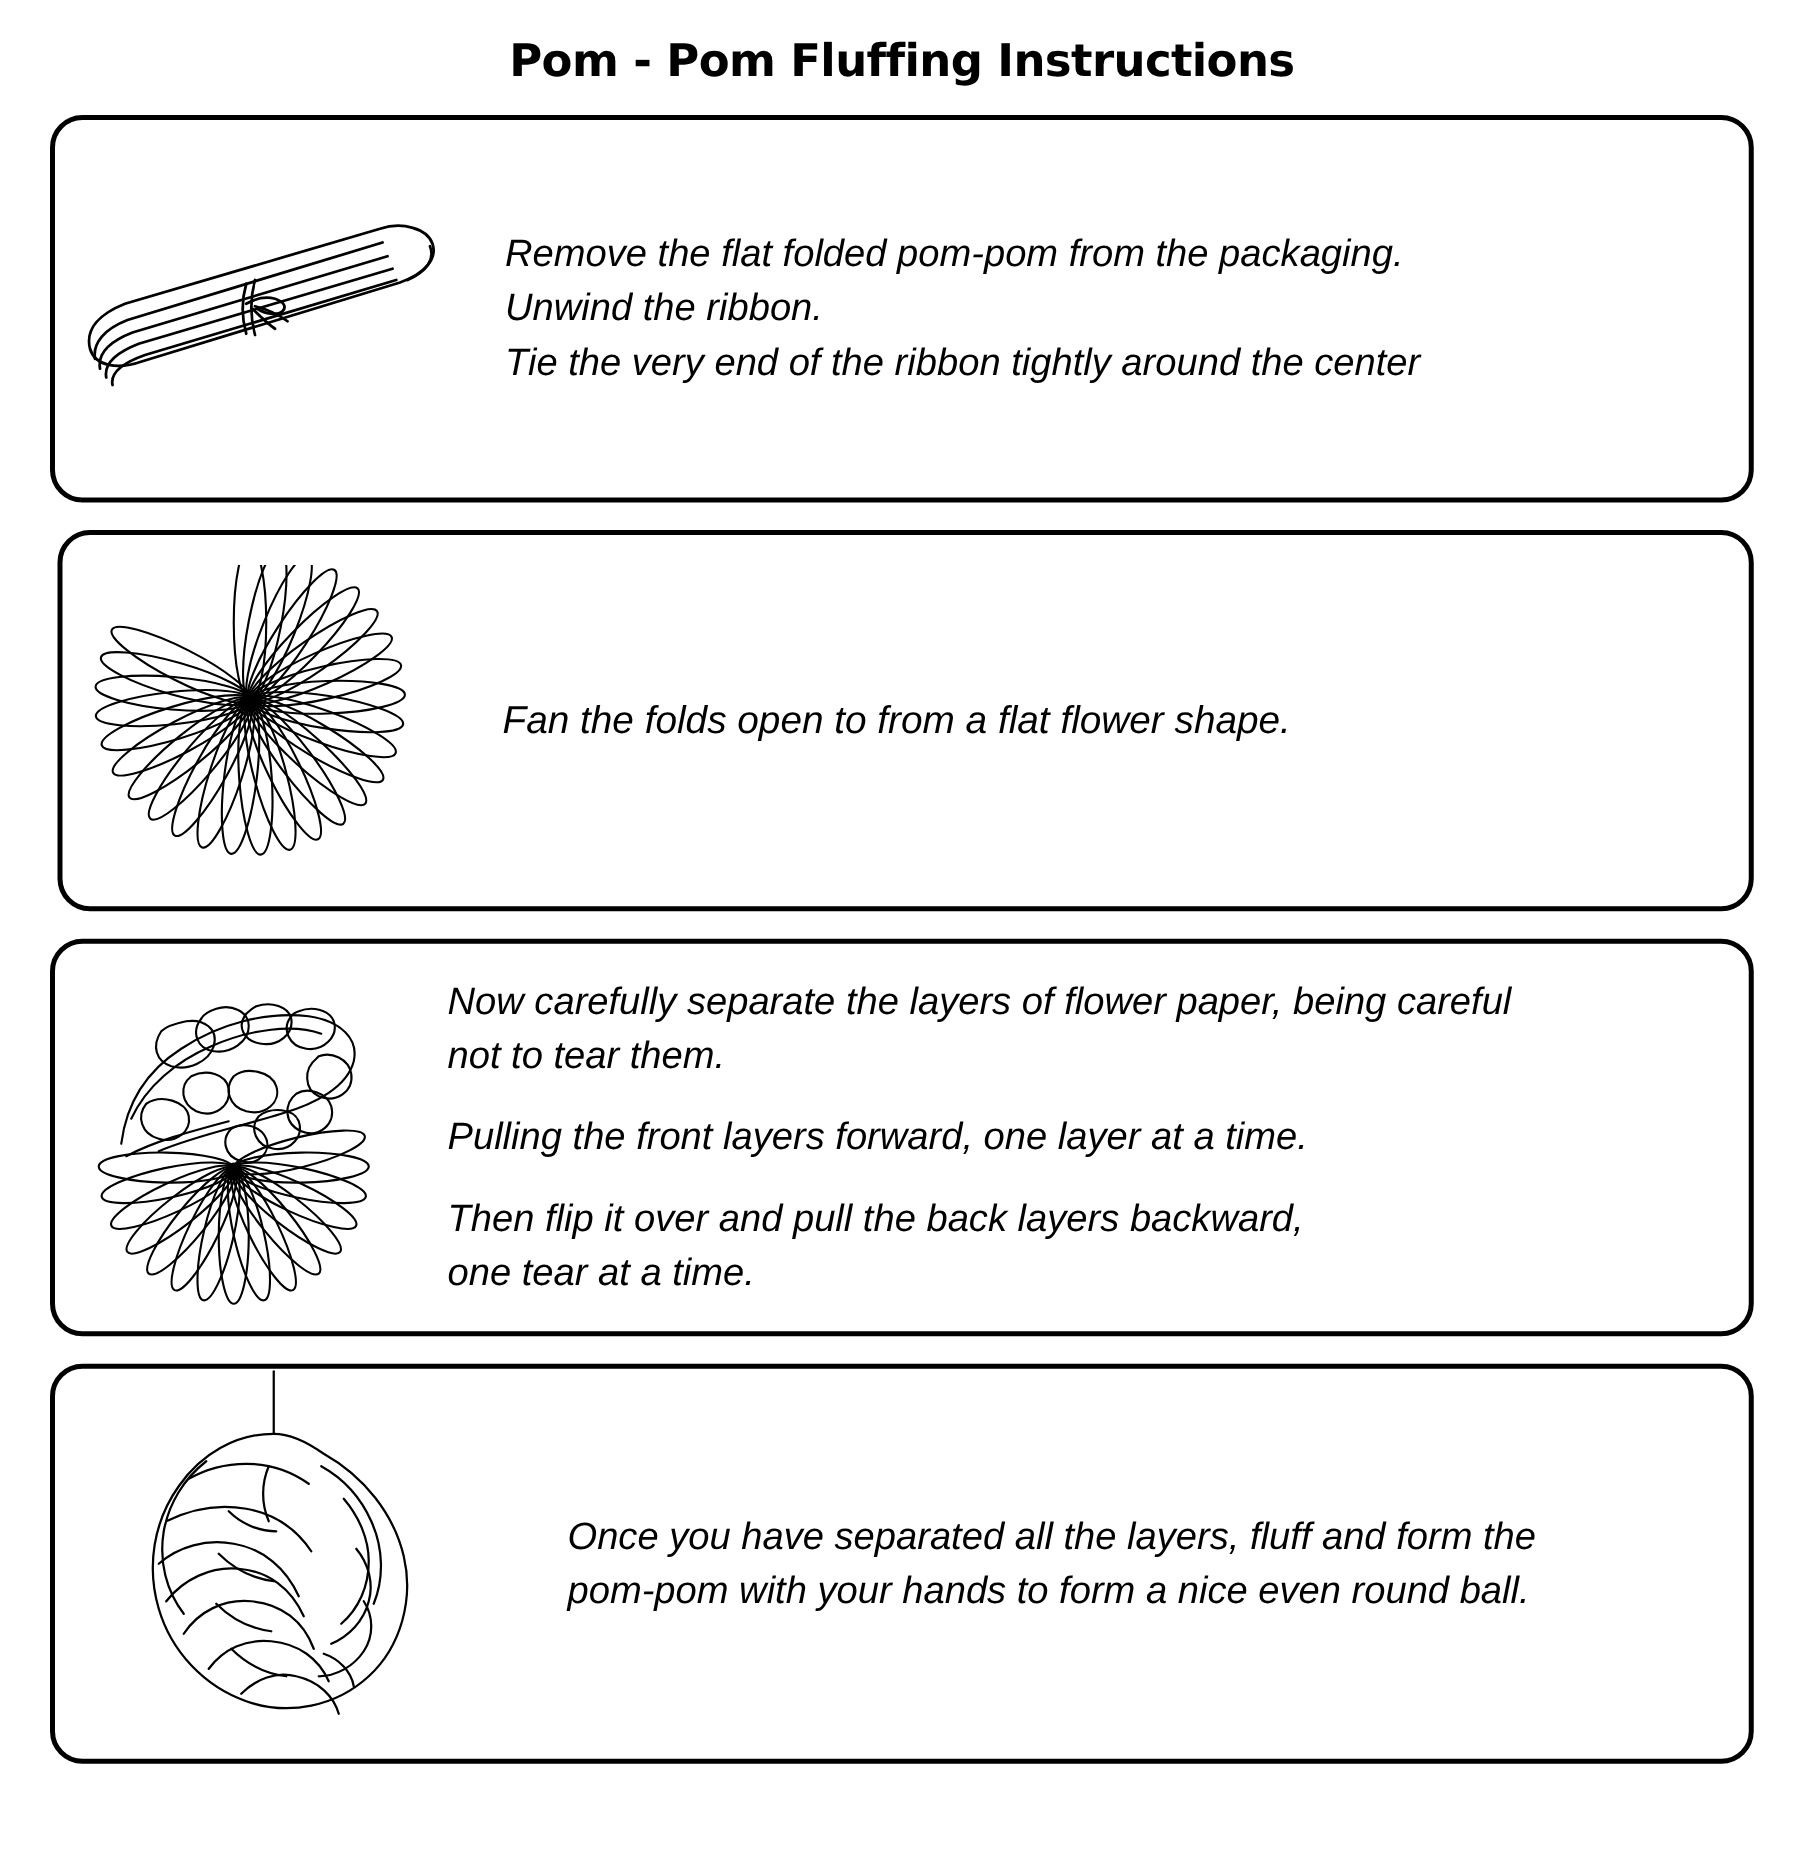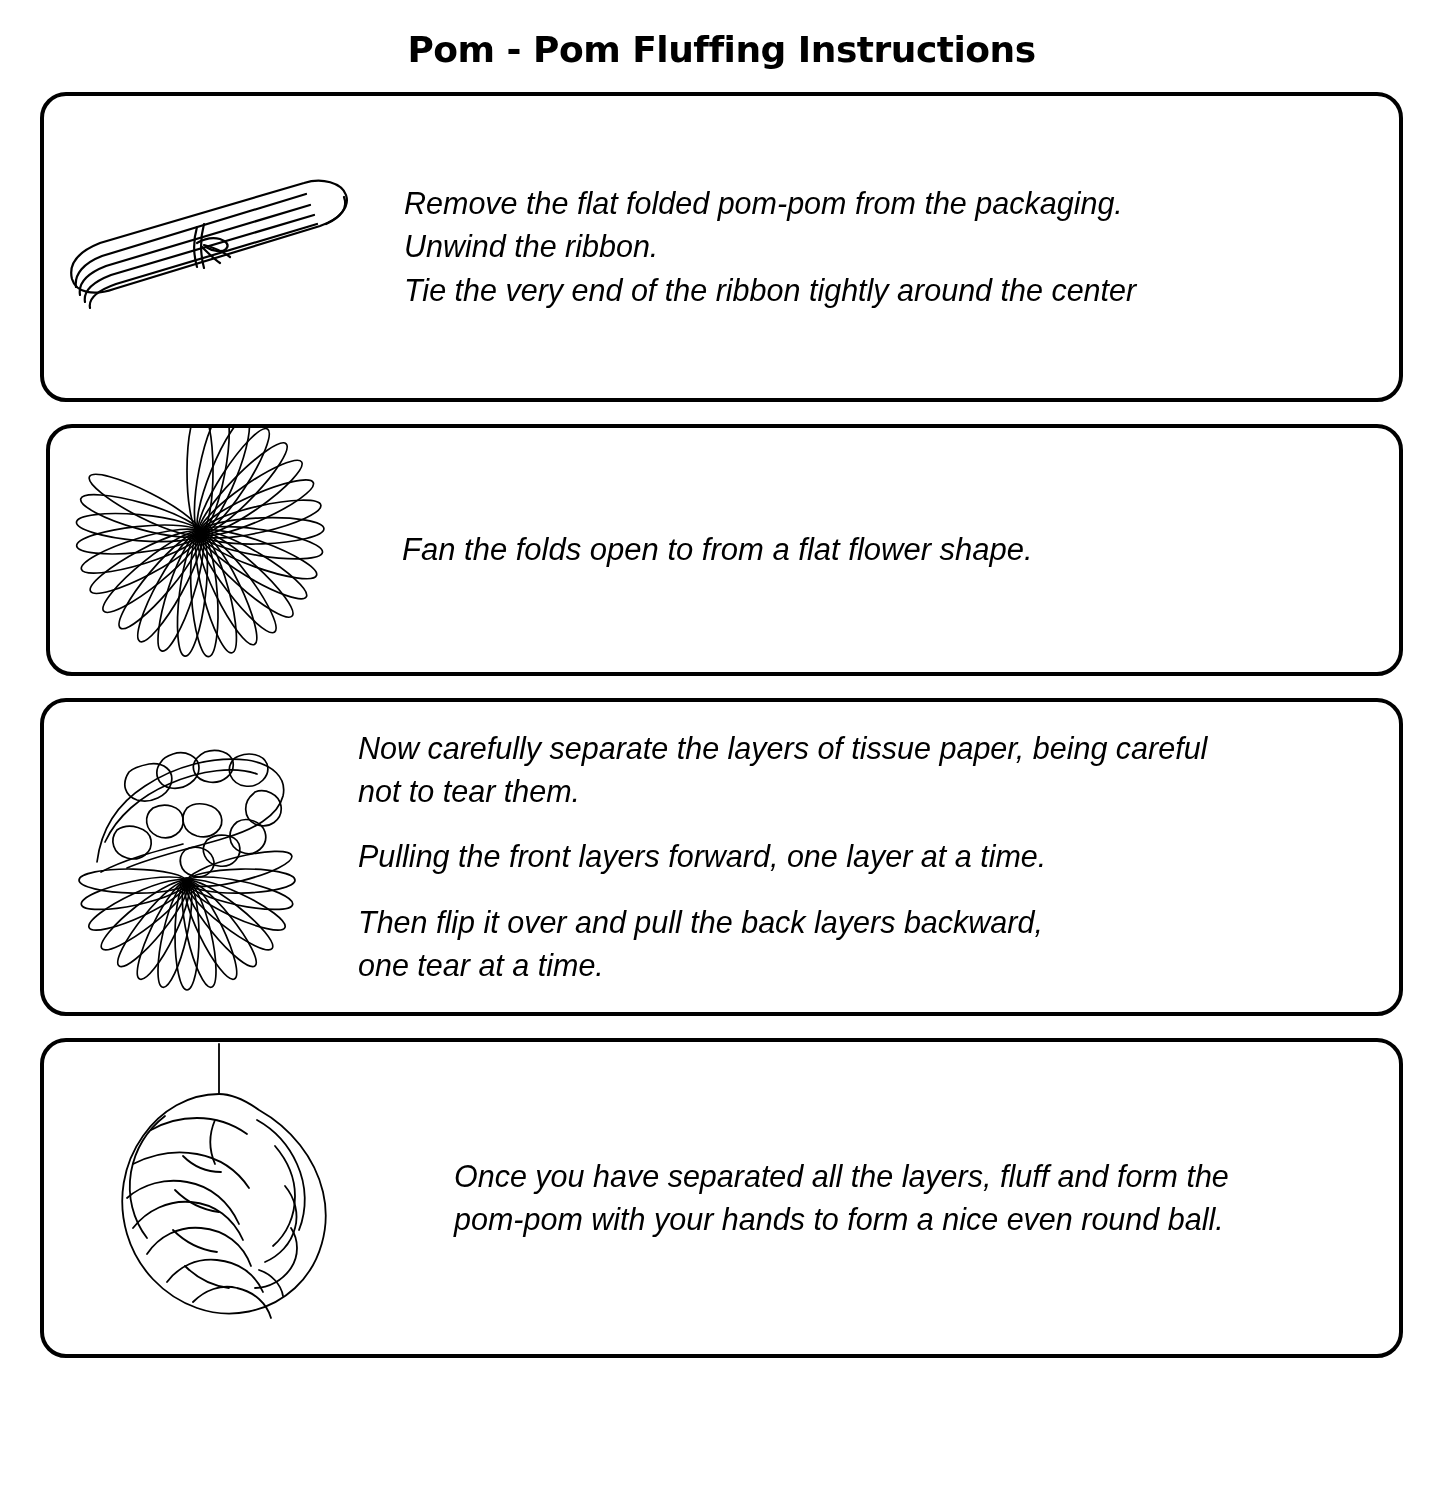--- a/index.html
+++ b/index.html
@@ -38,21 +38,21 @@
     position: relative;
     border: 4px solid #000000;
     border-radius: 26px;
     box-sizing: border-box;
     margin: 0 40px 22px 40px;
     display: flex;
     align-items: center;
     font-style: italic;
   }
   .step-1 { height: 310px; }
-  .step-2 { height: 252px; margin-left: 46px; }
+  .step-2 { height: 305px; margin-left: 46px; }
   .step-3 { height: 318px; }
   .step-4 { height: 320px; }
 
   .art {
     flex: 0 0 auto;
     width: 320px;
     display: flex;
     align-items: center;
     justify-content: center;
   }
@@ -193,21 +193,21 @@
               <path d="M130 96 C122 106 126 120 140 124 C156 128 168 116 164 104 C160 92 140 88 130 96 Z"></path>
               <path d="M60 118 C52 128 56 142 70 146 C84 150 96 140 94 128 C92 116 72 110 60 118 Z"></path>
               <path d="M150 128 C142 138 148 152 162 154 C176 156 186 144 182 132 C178 122 160 120 150 128 Z"></path>
               <path d="M128 138 C120 146 122 160 136 164 C150 168 160 156 156 146 C152 136 138 132 128 138 Z"></path>
               <path d="M44 160 C66 148 96 140 126 132"></path>
             </g>
           </g>
         </svg>
       </div>
       <div class="txt">
-        <p>Now carefully separate the layers of tissue paper,  being careful</p>
+        <p>Now carefully separate the layers of flower paper,  being careful</p>
         <p> not to tear them.</p>
         <p class="gap">Pulling the front layers forward, one layer at a time.</p>
         <p class="gap">Then flip it over and pull the back layers backward,</p>
         <p>one tear at a time.</p>
       </div>
     </div>
 
     <div class="step step-4">
       <div class="art">
         <svg width="300" height="320" viewBox="0 0 300 320" fill="none" stroke="#000" stroke-width="1.8" stroke-linecap="round">

